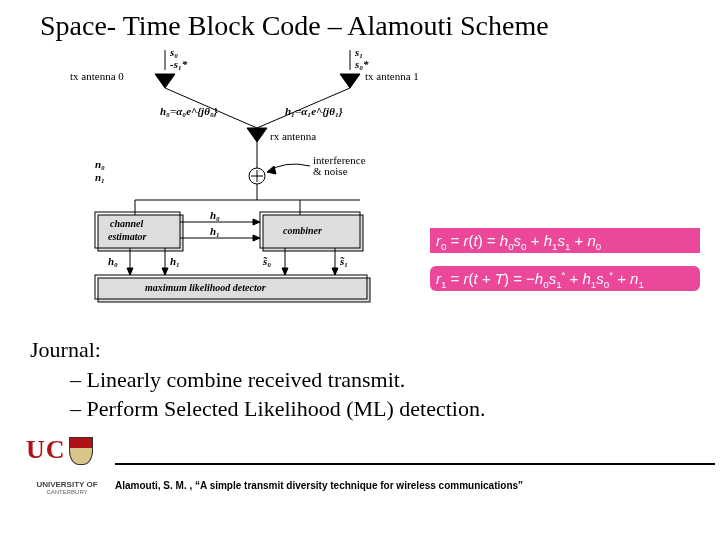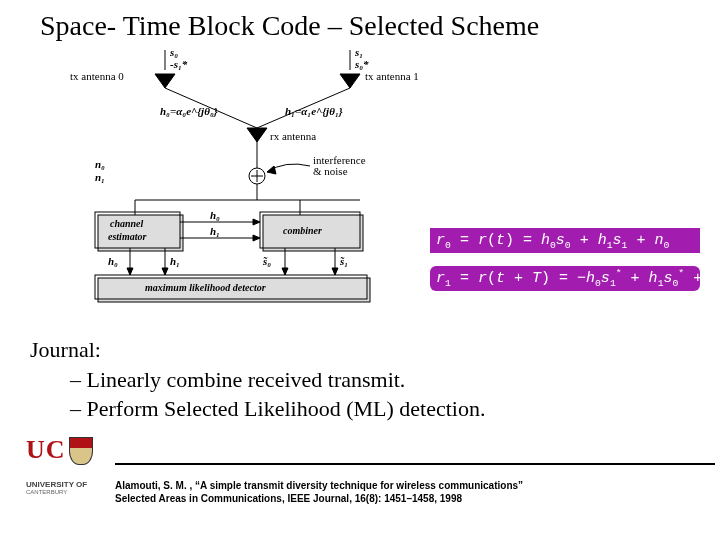--- a/index.html
+++ b/index.html
@@ -50,20 +50,21 @@
     font-weight: bold;
     line-height: 1.25;
   }
   
   .logo {
     position: absolute;
     left: 26px;
     top: 435px;
     width: 82px;
     font-family: Arial, sans-serif;
+    text-align: center;
   }
   .logo-top {
     display: flex;
     align-items: flex-end;
     gap: 3px;
   }
   .logo-uc {
     font-size: 26px;
     font-weight: bold;
     color: #b01116;
@@ -83,23 +84,23 @@
     margin-top: 15px;
     font-weight: bold;
   }
   .logo-sub2 {
     font-size: 6px;
     color: #666;
   }
   
   .eqbox {
     position: absolute;
-    background: #a21caf;
+    background: #ec4899;
     color: #fff;
-    font-family: Liberation Mono, monospace;
+    font-family: Liberation Sans, sans-serif;
     font-size: 15px;
     padding: 4px 6px;
     white-space: nowrap;
   }
   .eq1 { left: 430px; top: 228px; width: 258px; }
   .eq2 { left: 430px; top: 266px; width: 258px; border-radius: 6px; }
   sub, sup { font-size: 0.65em; line-height: 0; }
 
   
   .diagram {
@@ -119,21 +120,21 @@
   .diagram line, .diagram path, .diagram rect, .diagram circle, .diagram polygon {
     stroke: #000;
     fill: none;
   }
   .diagram .filled { fill: #000; }
   .diagram .shade { fill: #ddd; stroke: #000; }
 </style>
 </head>
 <body>
 
-<div class="title">Space- Time Block Code – Selected Scheme</div>
+<div class="title">Space- Time Block Code – Alamouti Scheme</div>
 
 <svg class="diagram" viewBox="0 0 360 260">
 
   <g>
     <polygon class="filled" points="95,38 85,24 105,24"></polygon>
     <line x1="95" y1="38" x2="95" y2="24"></line>
     <line x1="95" y1="20" x2="95" y2="0"></line>
     <text x="0" y="30">tx antenna 0</text>
     <text class="b" x="100" y="6">s₀</text>
     <text class="b" x="100" y="18">-s₁*</text>
@@ -231,14 +232,13 @@
     <span class="logo-crest"></span>
   </div>
   <div class="logo-sub1">UNIVERSITY OF</div>
   <div class="logo-sub2">CANTERBURY</div>
 </div>
 
 <div class="hr"></div>
 
 <div class="citation">
   <div>Alamouti, S. M. , “A simple transmit diversity technique for wireless communications”</div>
-  <div>Selected Areas in Communications, IEEE Journal, 16(8): 1451–1458, 1998</div>
 </div>
 
 </body></html>

